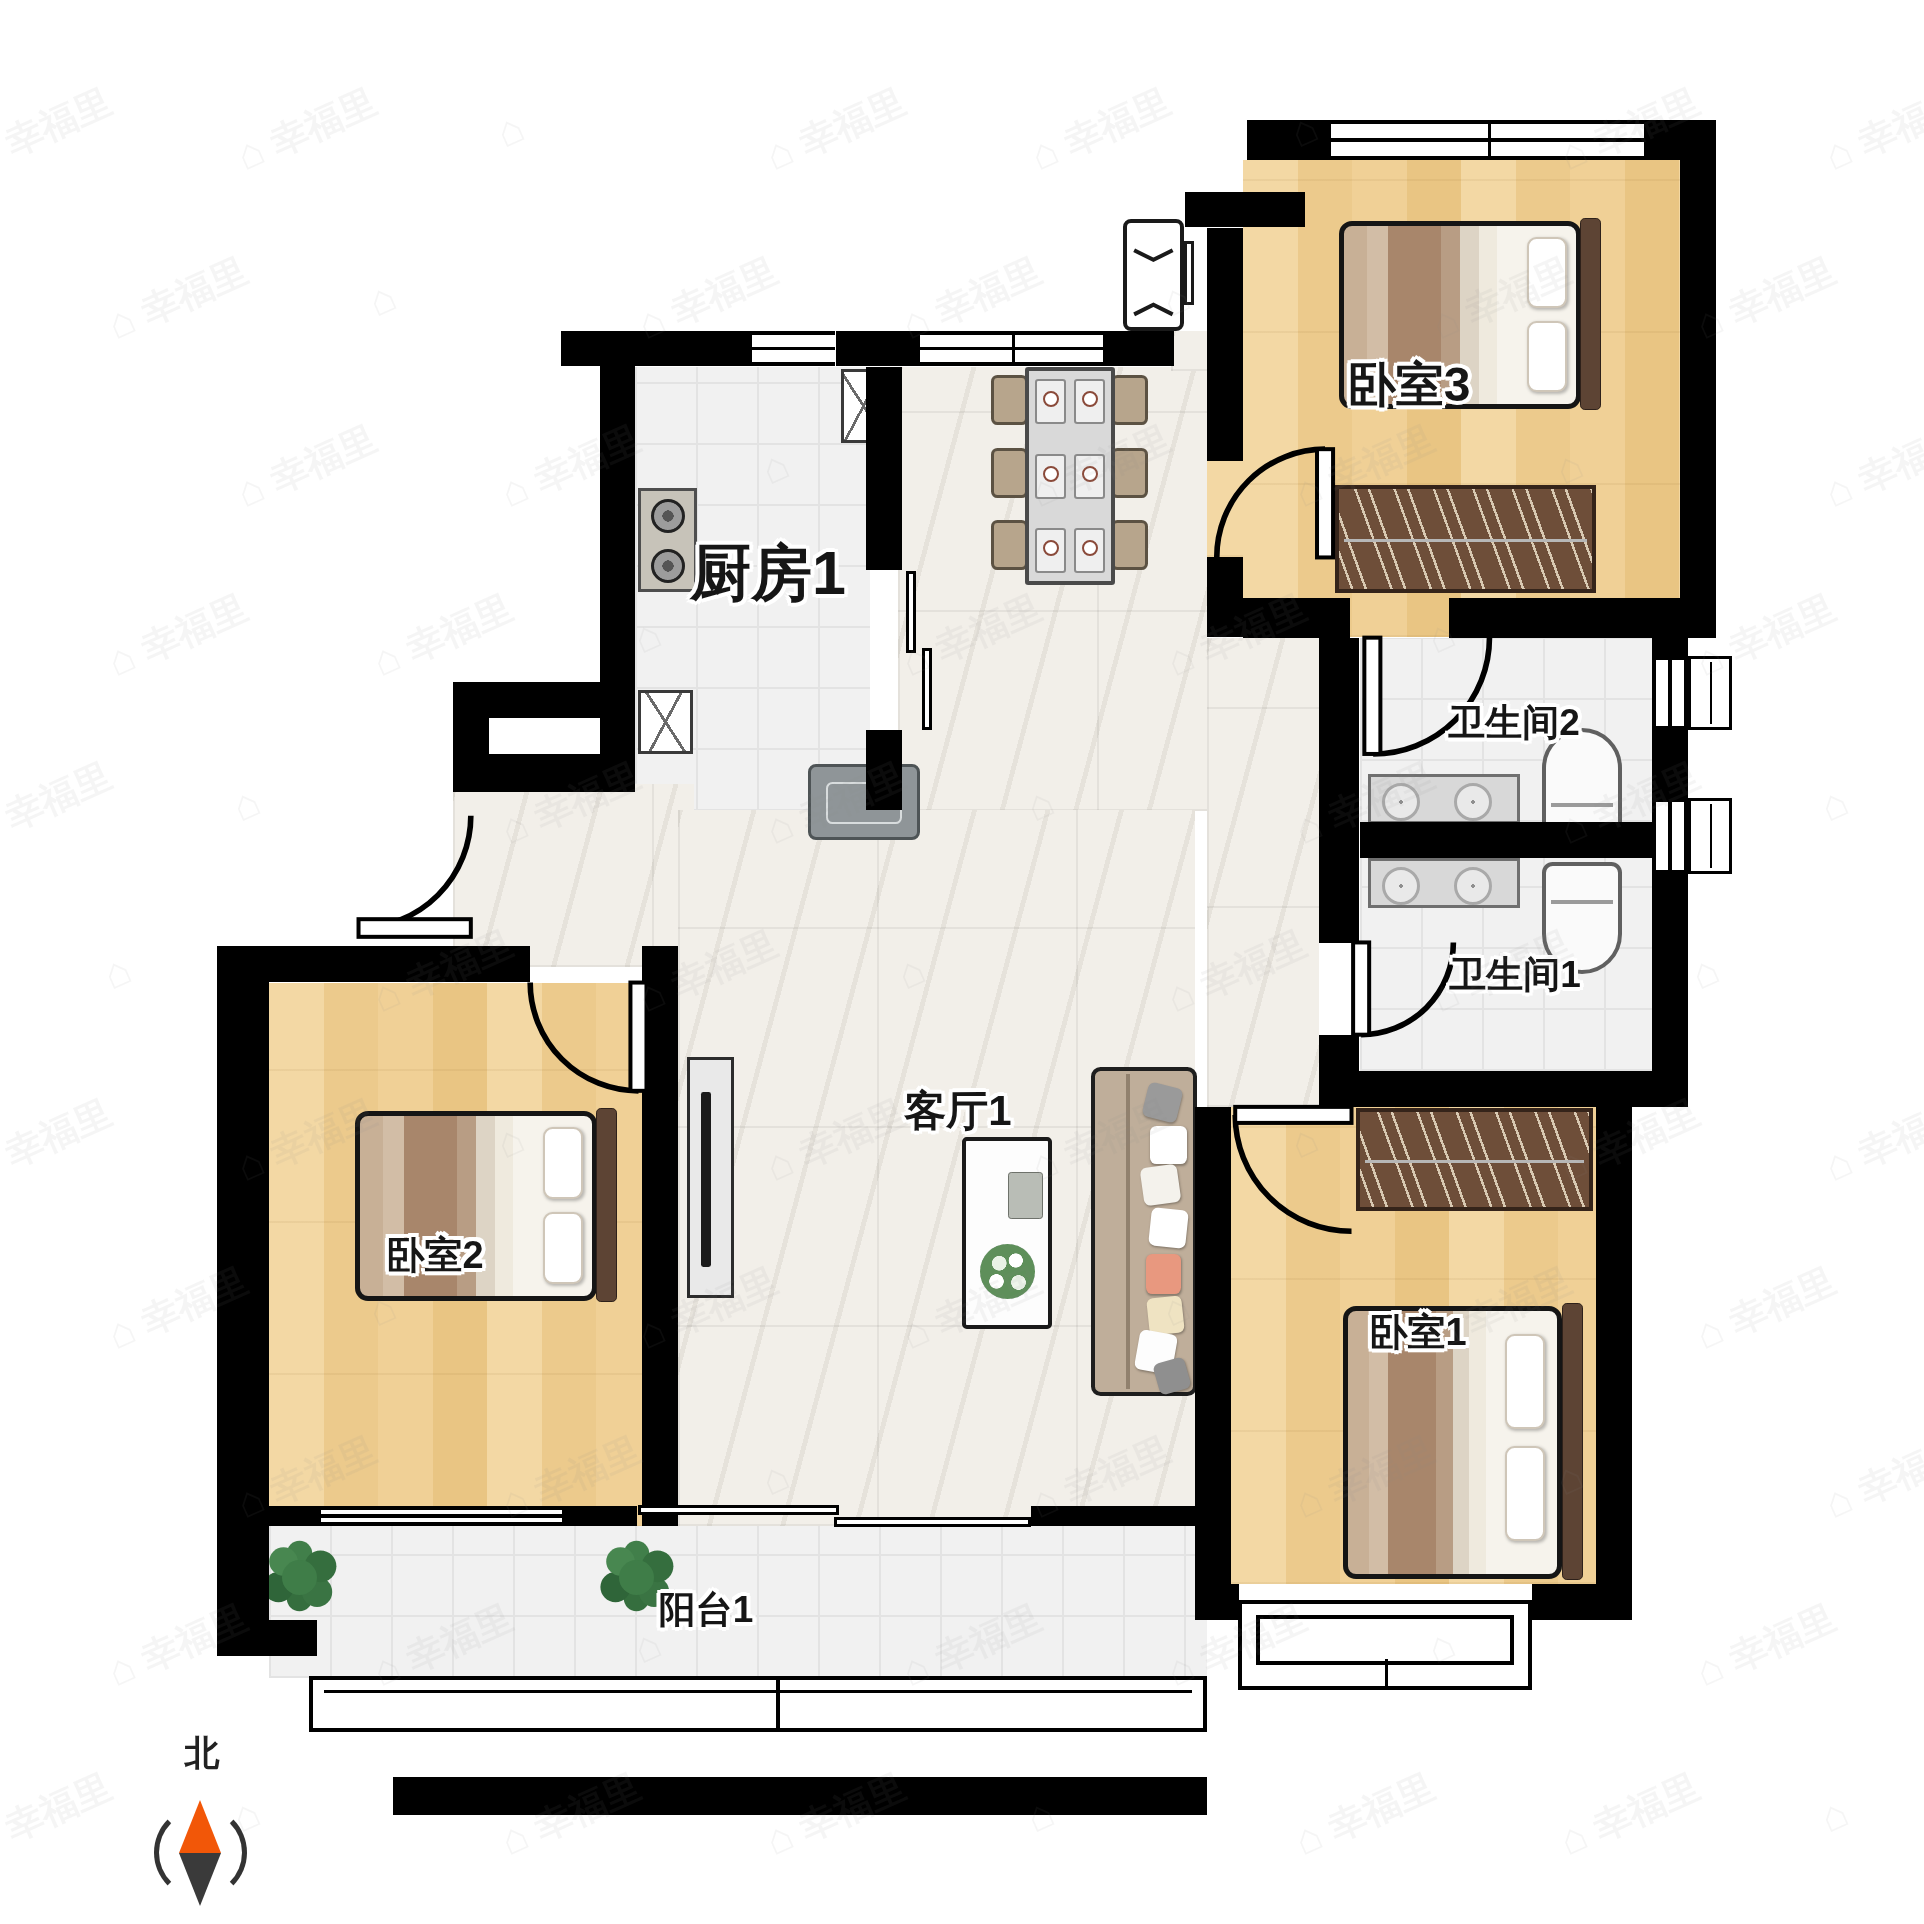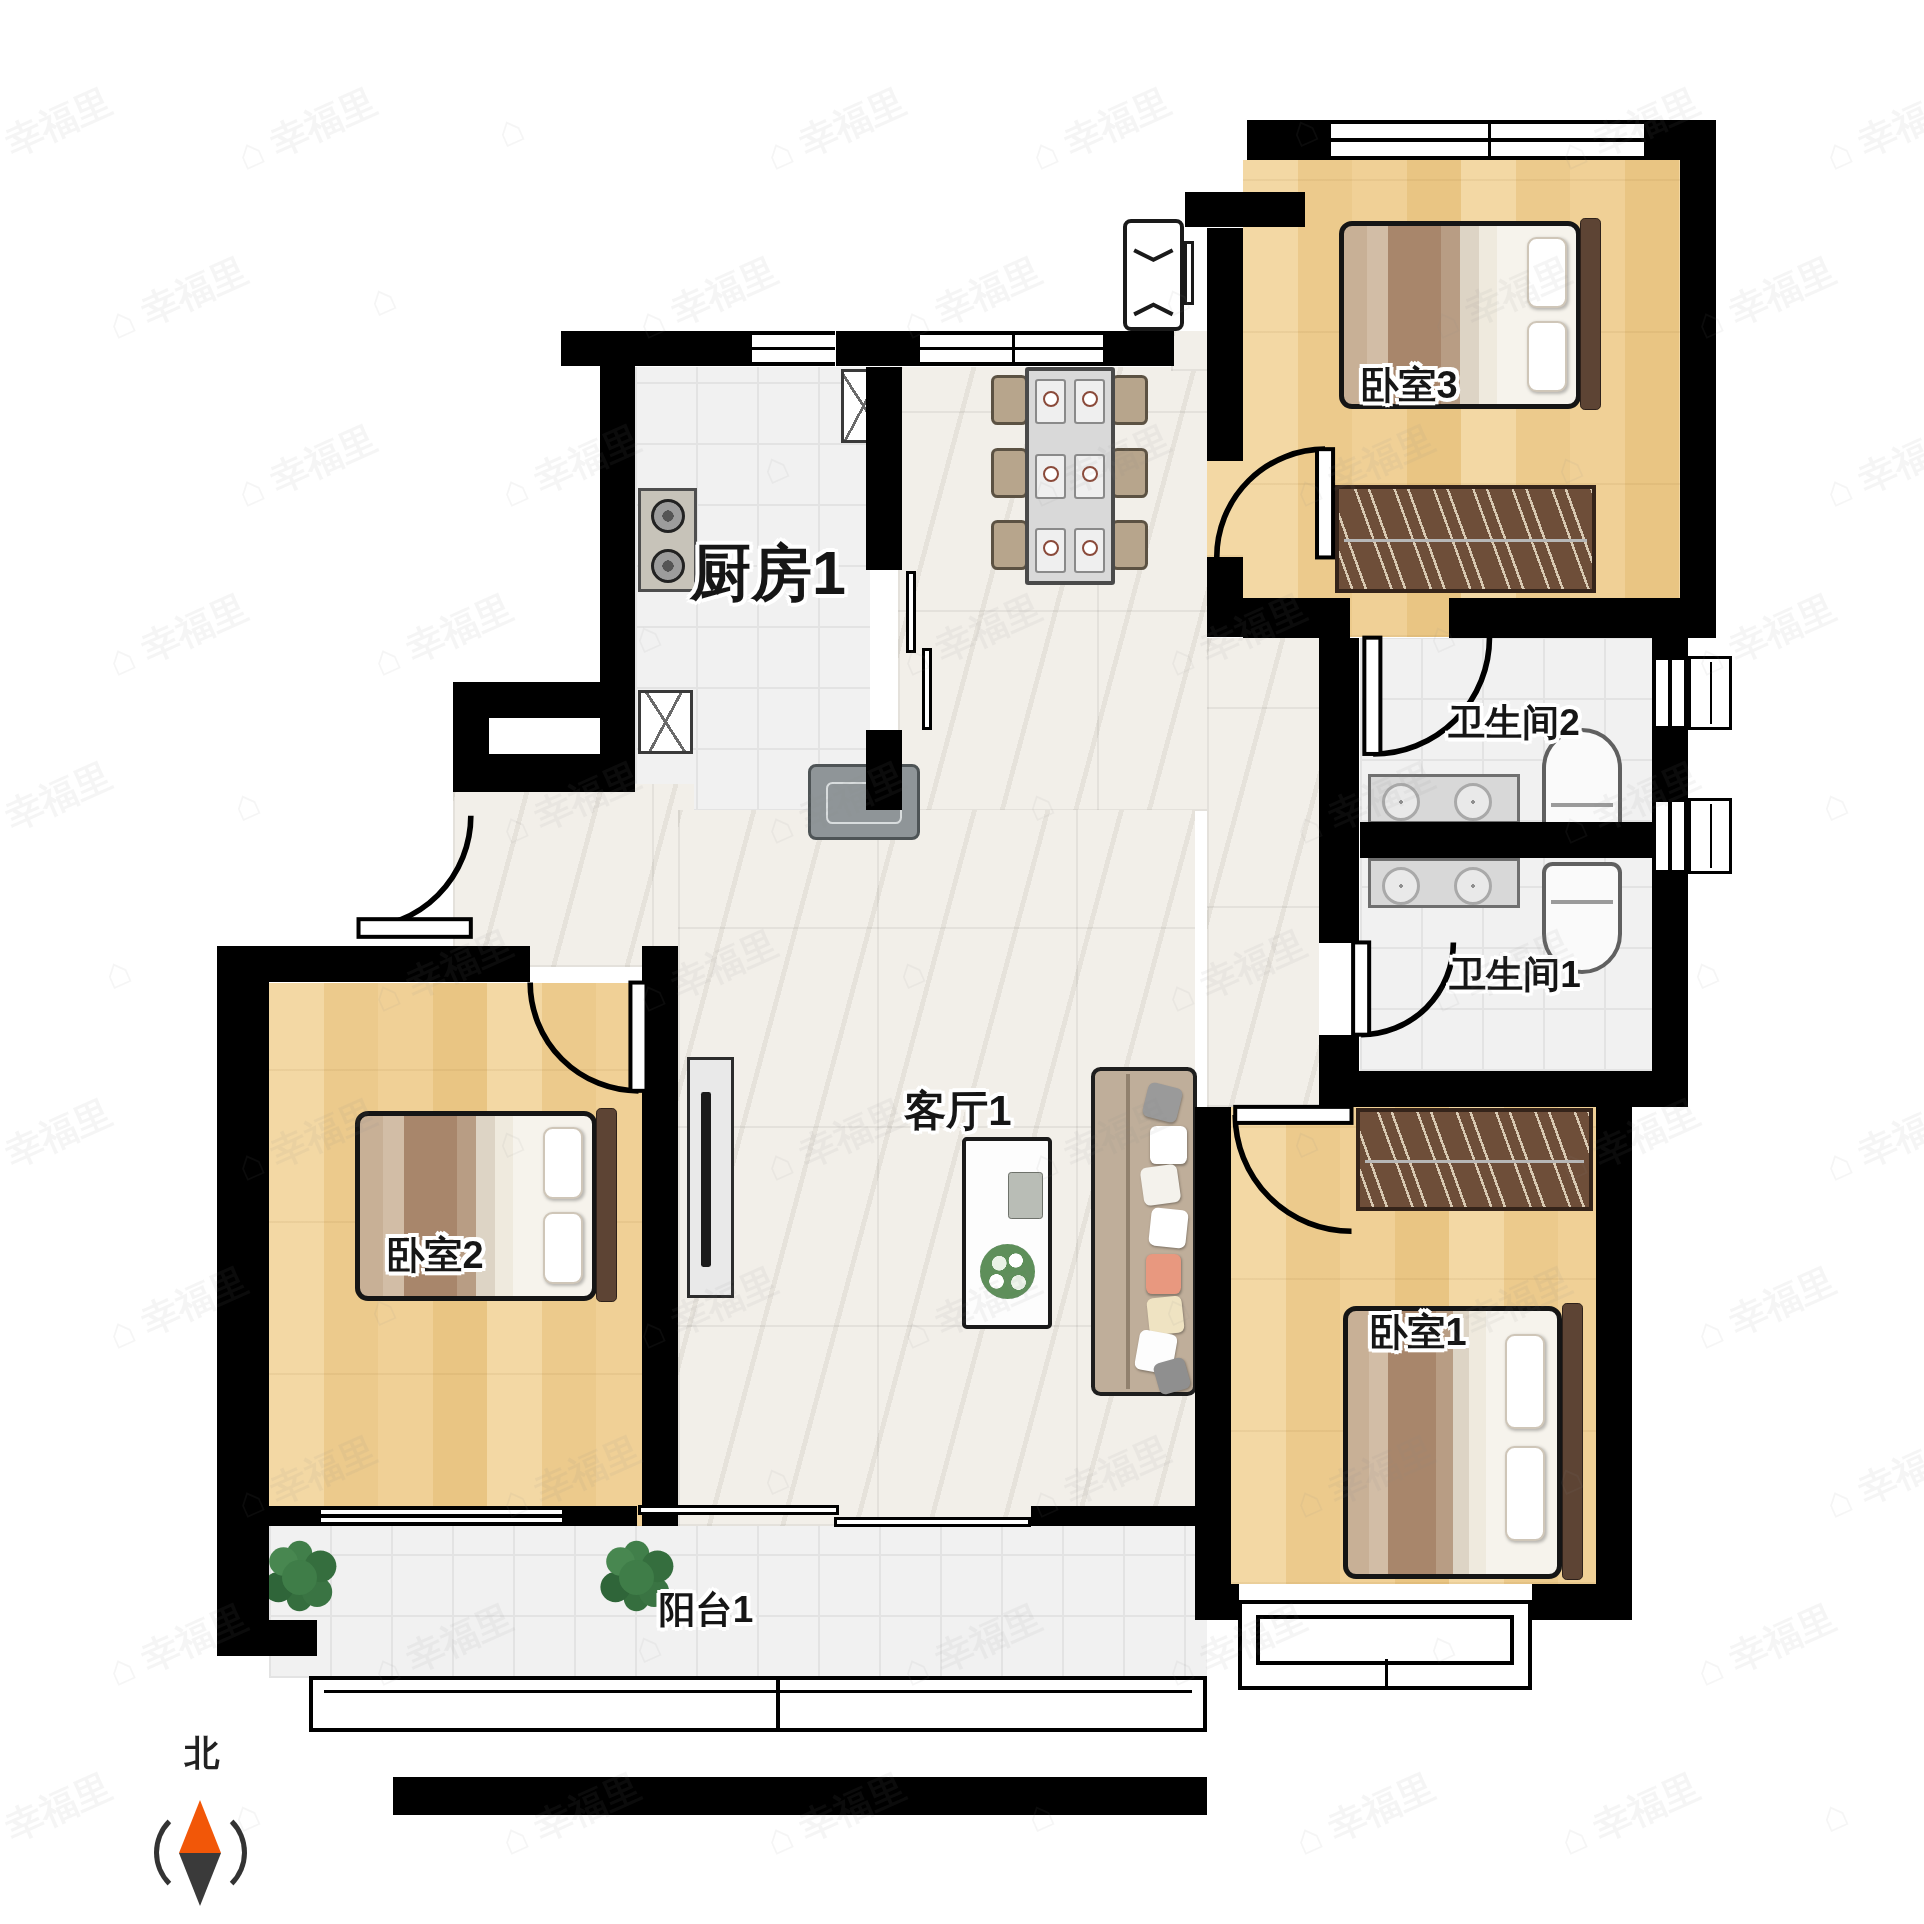--- a/index.html
+++ b/index.html
@@ -284,21 +284,21 @@
     <rect x="1687" y="1175" width="20" height="115" fill="#fff" stroke="#000" stroke-width="5"></rect>
 
     <path d="M 1540 1390 A 145 145 0 0 0 1685 1535" stroke="#000" stroke-width="7"></path>
     <rect x="1540" y="1380" width="145" height="20" fill="#fff" stroke="#000" stroke-width="5"></rect>
 
     <path d="M 1414 312 L 1438 324 L 1462 312" stroke="#1a1a1a" stroke-width="5"></path>
     <path d="M 1414 392 L 1438 380 L 1462 392" stroke="#1a1a1a" stroke-width="5"></path>
   </svg>
 
   <span class="label" style="left:768px;top:574px;font-size:61px">厨房1</span>
-  <span class="label" style="left:1409px;top:385px;font-size:38px">卧室3</span>
+  <span class="label" style="left:1409px;top:385px;font-size:48px">卧室3</span>
   <span class="label" style="left:1514px;top:723px;font-size:37px">卫生间2</span>
   <span class="label" style="left:1515px;top:975px;font-size:37px">卫生间1</span>
   <span class="label" style="left:958px;top:1111px;font-size:42px">客厅1</span>
   <span class="label" style="left:435px;top:1255px;font-size:38px">卧室2</span>
   <span class="label" style="left:1418px;top:1332px;font-size:38px">卧室1</span>
   <span class="label" style="left:706px;top:1610px;font-size:37px">阳台1</span>
 
   <span class="label" style="left:202px;top:1753px;font-size:35px;color:#222">北</span>
   <div id="compass-ring" style="left:154px;top:1806px;width:93px;height:93px"></div>
   <div id="cn-up" style="left:179px;top:1800px;border-bottom:53px solid #f25708"></div>

